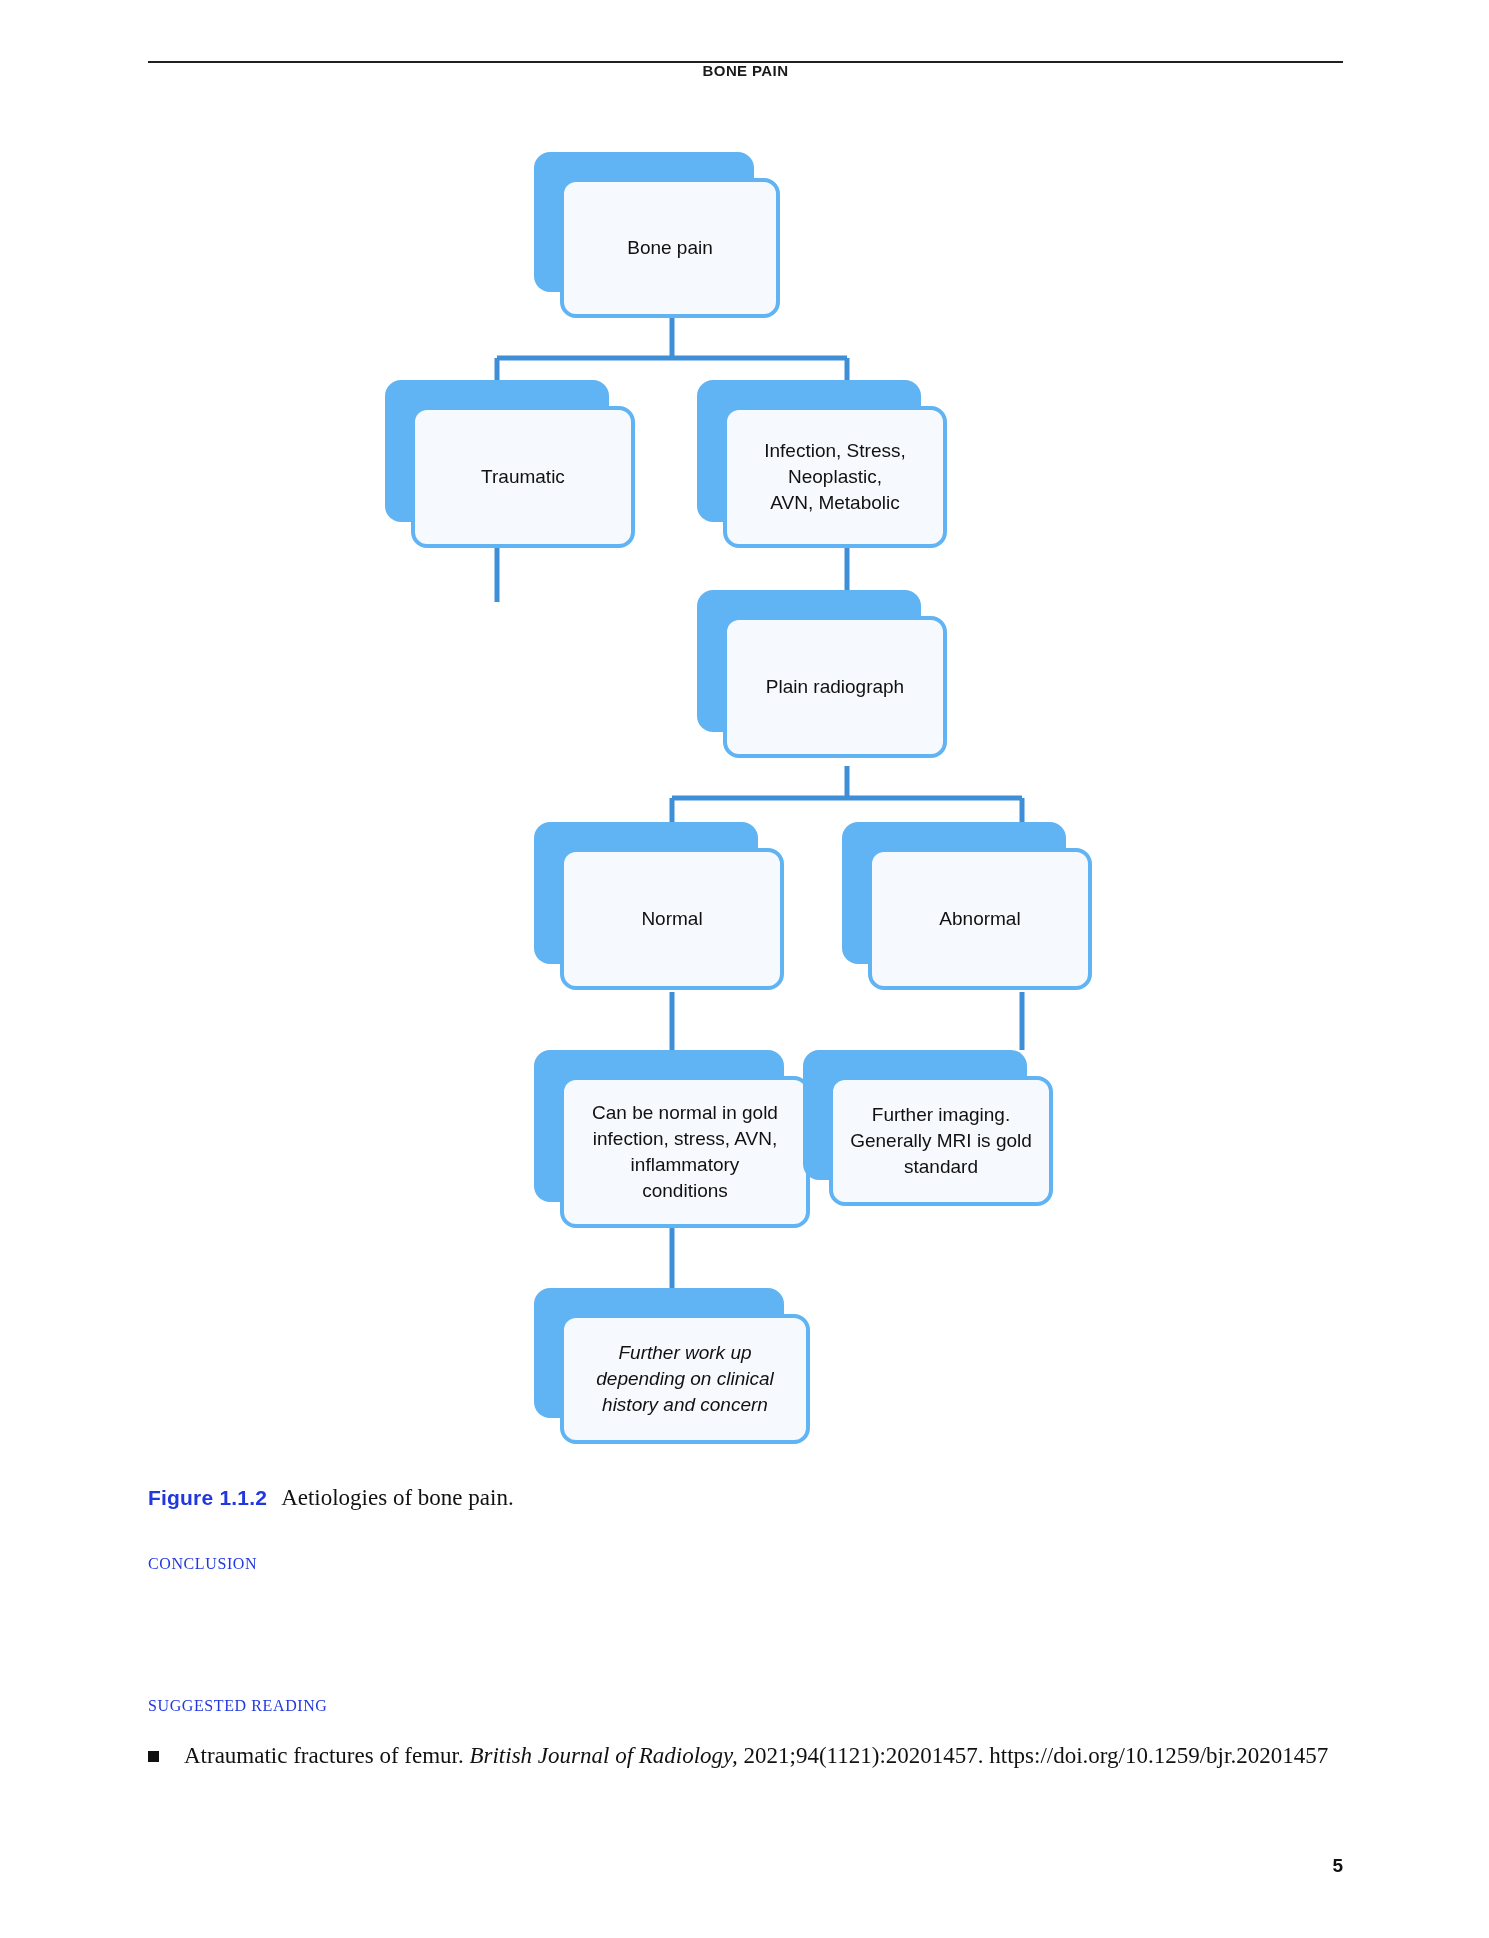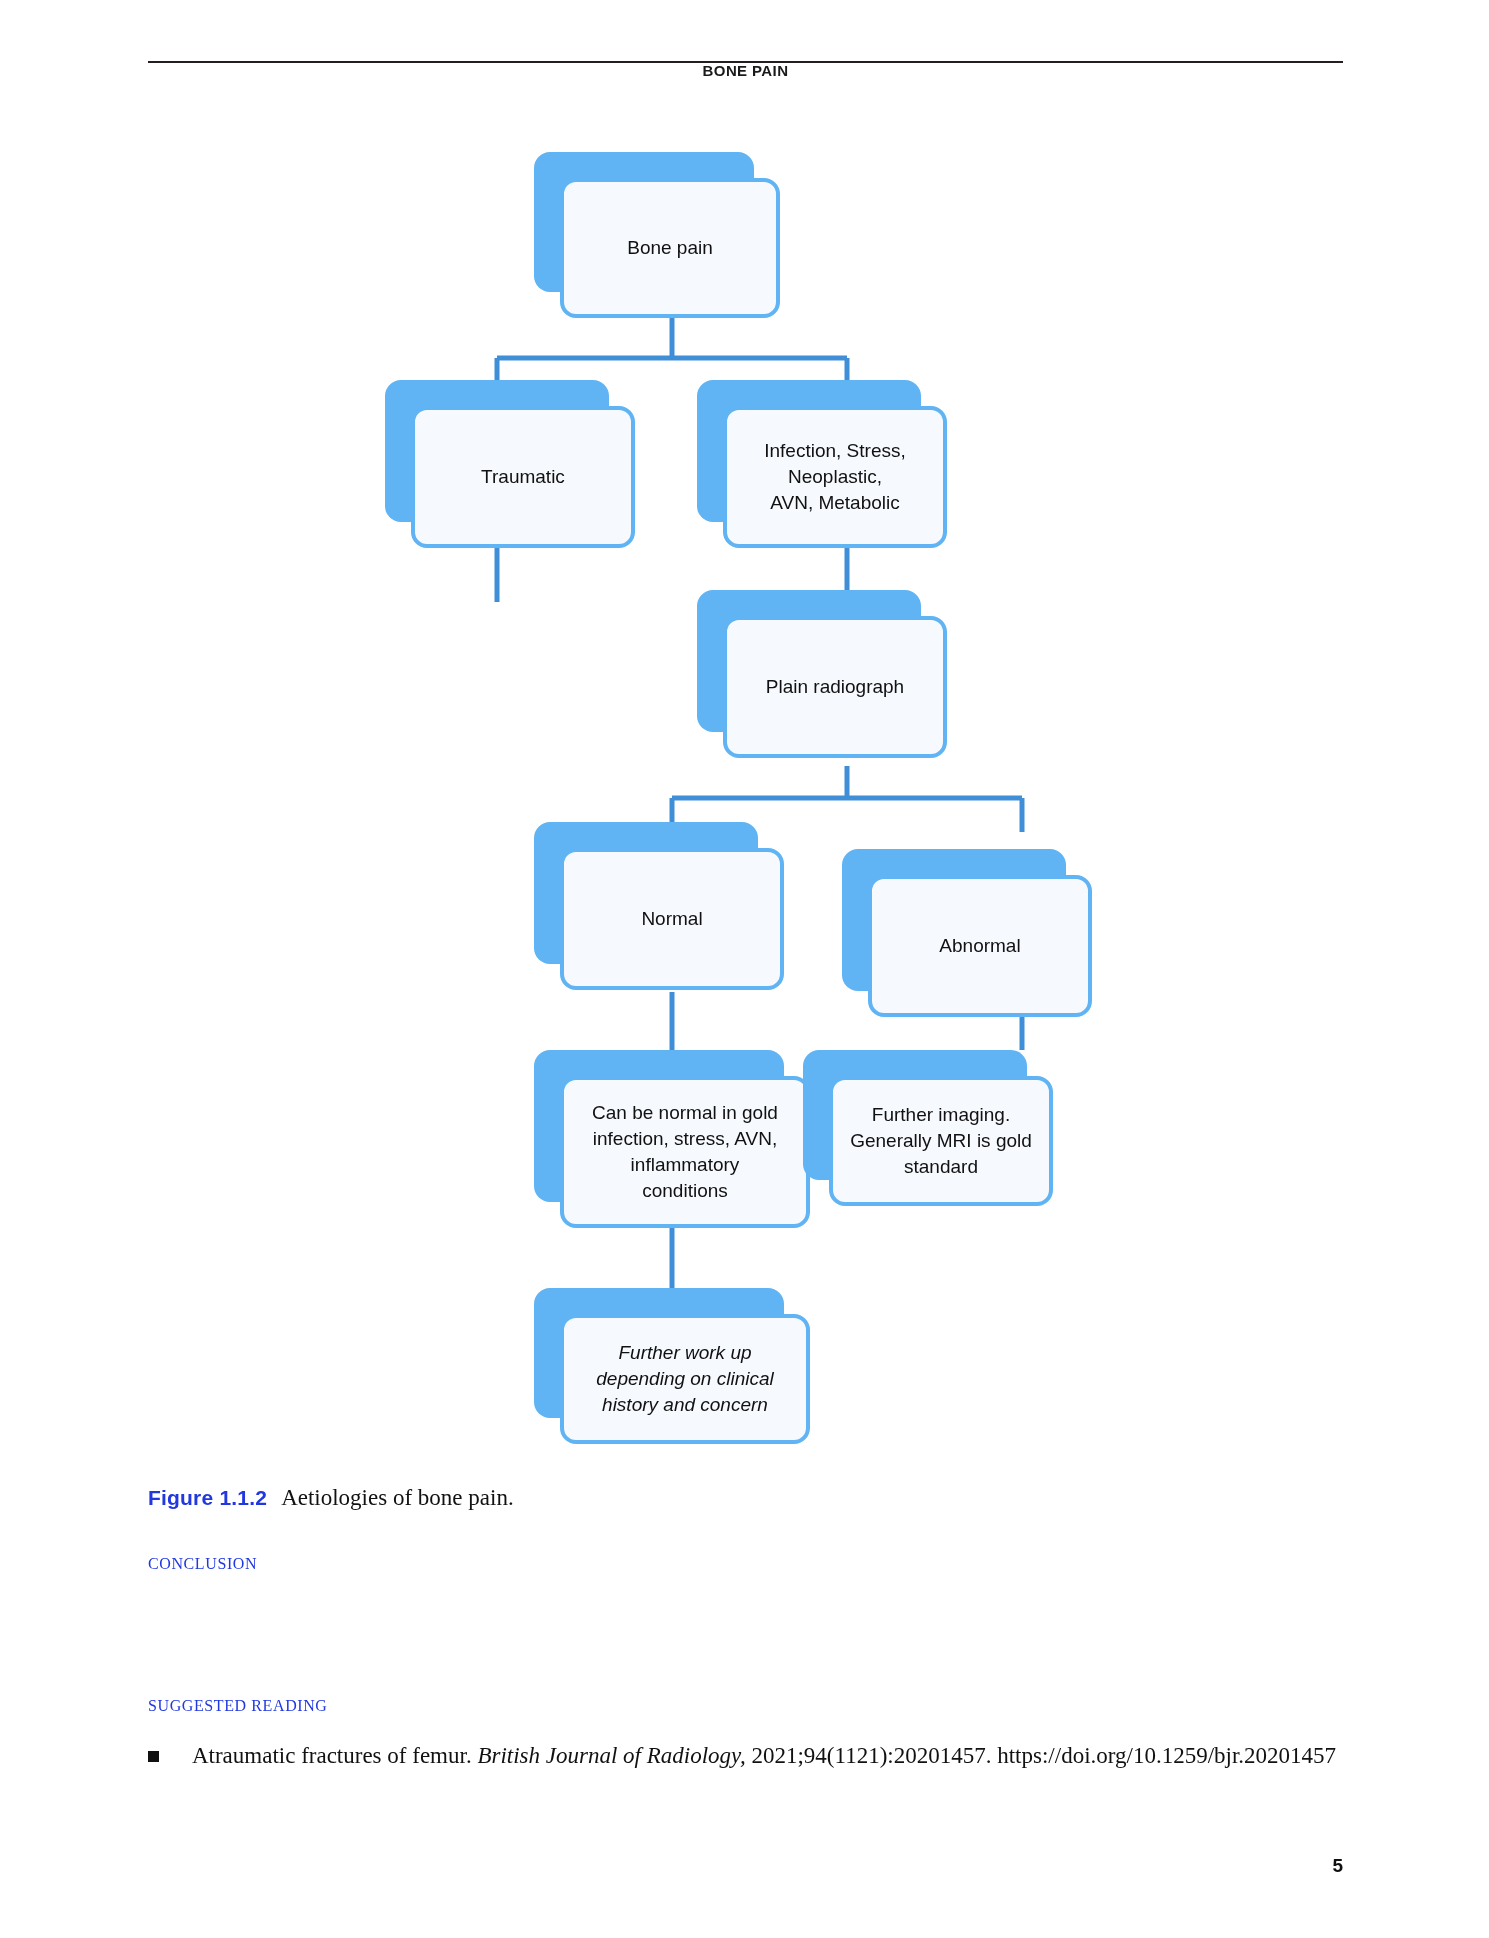--- a/index.html
+++ b/index.html
@@ -156,21 +156,20 @@
     padding: 0;
     list-style: none;
   }
   .reading-list li {
     position: relative;
     padding-left: 36px;
     font-family: "Liberation Serif", serif;
     font-size: 23px;
     line-height: 31px;
     color: #111111;
-    text-align: center;
   }
   .reading-list li .bullet {
     position: absolute;
     left: 0;
     top: 11px;
     width: 11px;
     height: 11px;
     background: #111111;
   }
   .reading-list em {
@@ -253,21 +252,21 @@
       </div>
     </div>
 
     <div class="node" style="left:534px; top:822px; width:224px; height:142px;">
       <div class="shadow"></div>
       <div class="face">
         <span class="label">Normal</span>
       </div>
     </div>
 
-    <div class="node" style="left:842px; top:822px; width:224px; height:142px;margin-top:27px;">
+    <div class="node" style="left:842px; top:822px; width:224px; height:142px;">
       <div class="shadow"></div>
       <div class="face">
         <span class="label">Abnormal</span>
       </div>
     </div>
 
     <div class="node" style="left:534px; top:1050px; width:250px; height:152px;">
       <div class="shadow"></div>
       <div class="face">
         <span class="label">Can be normal in gold

